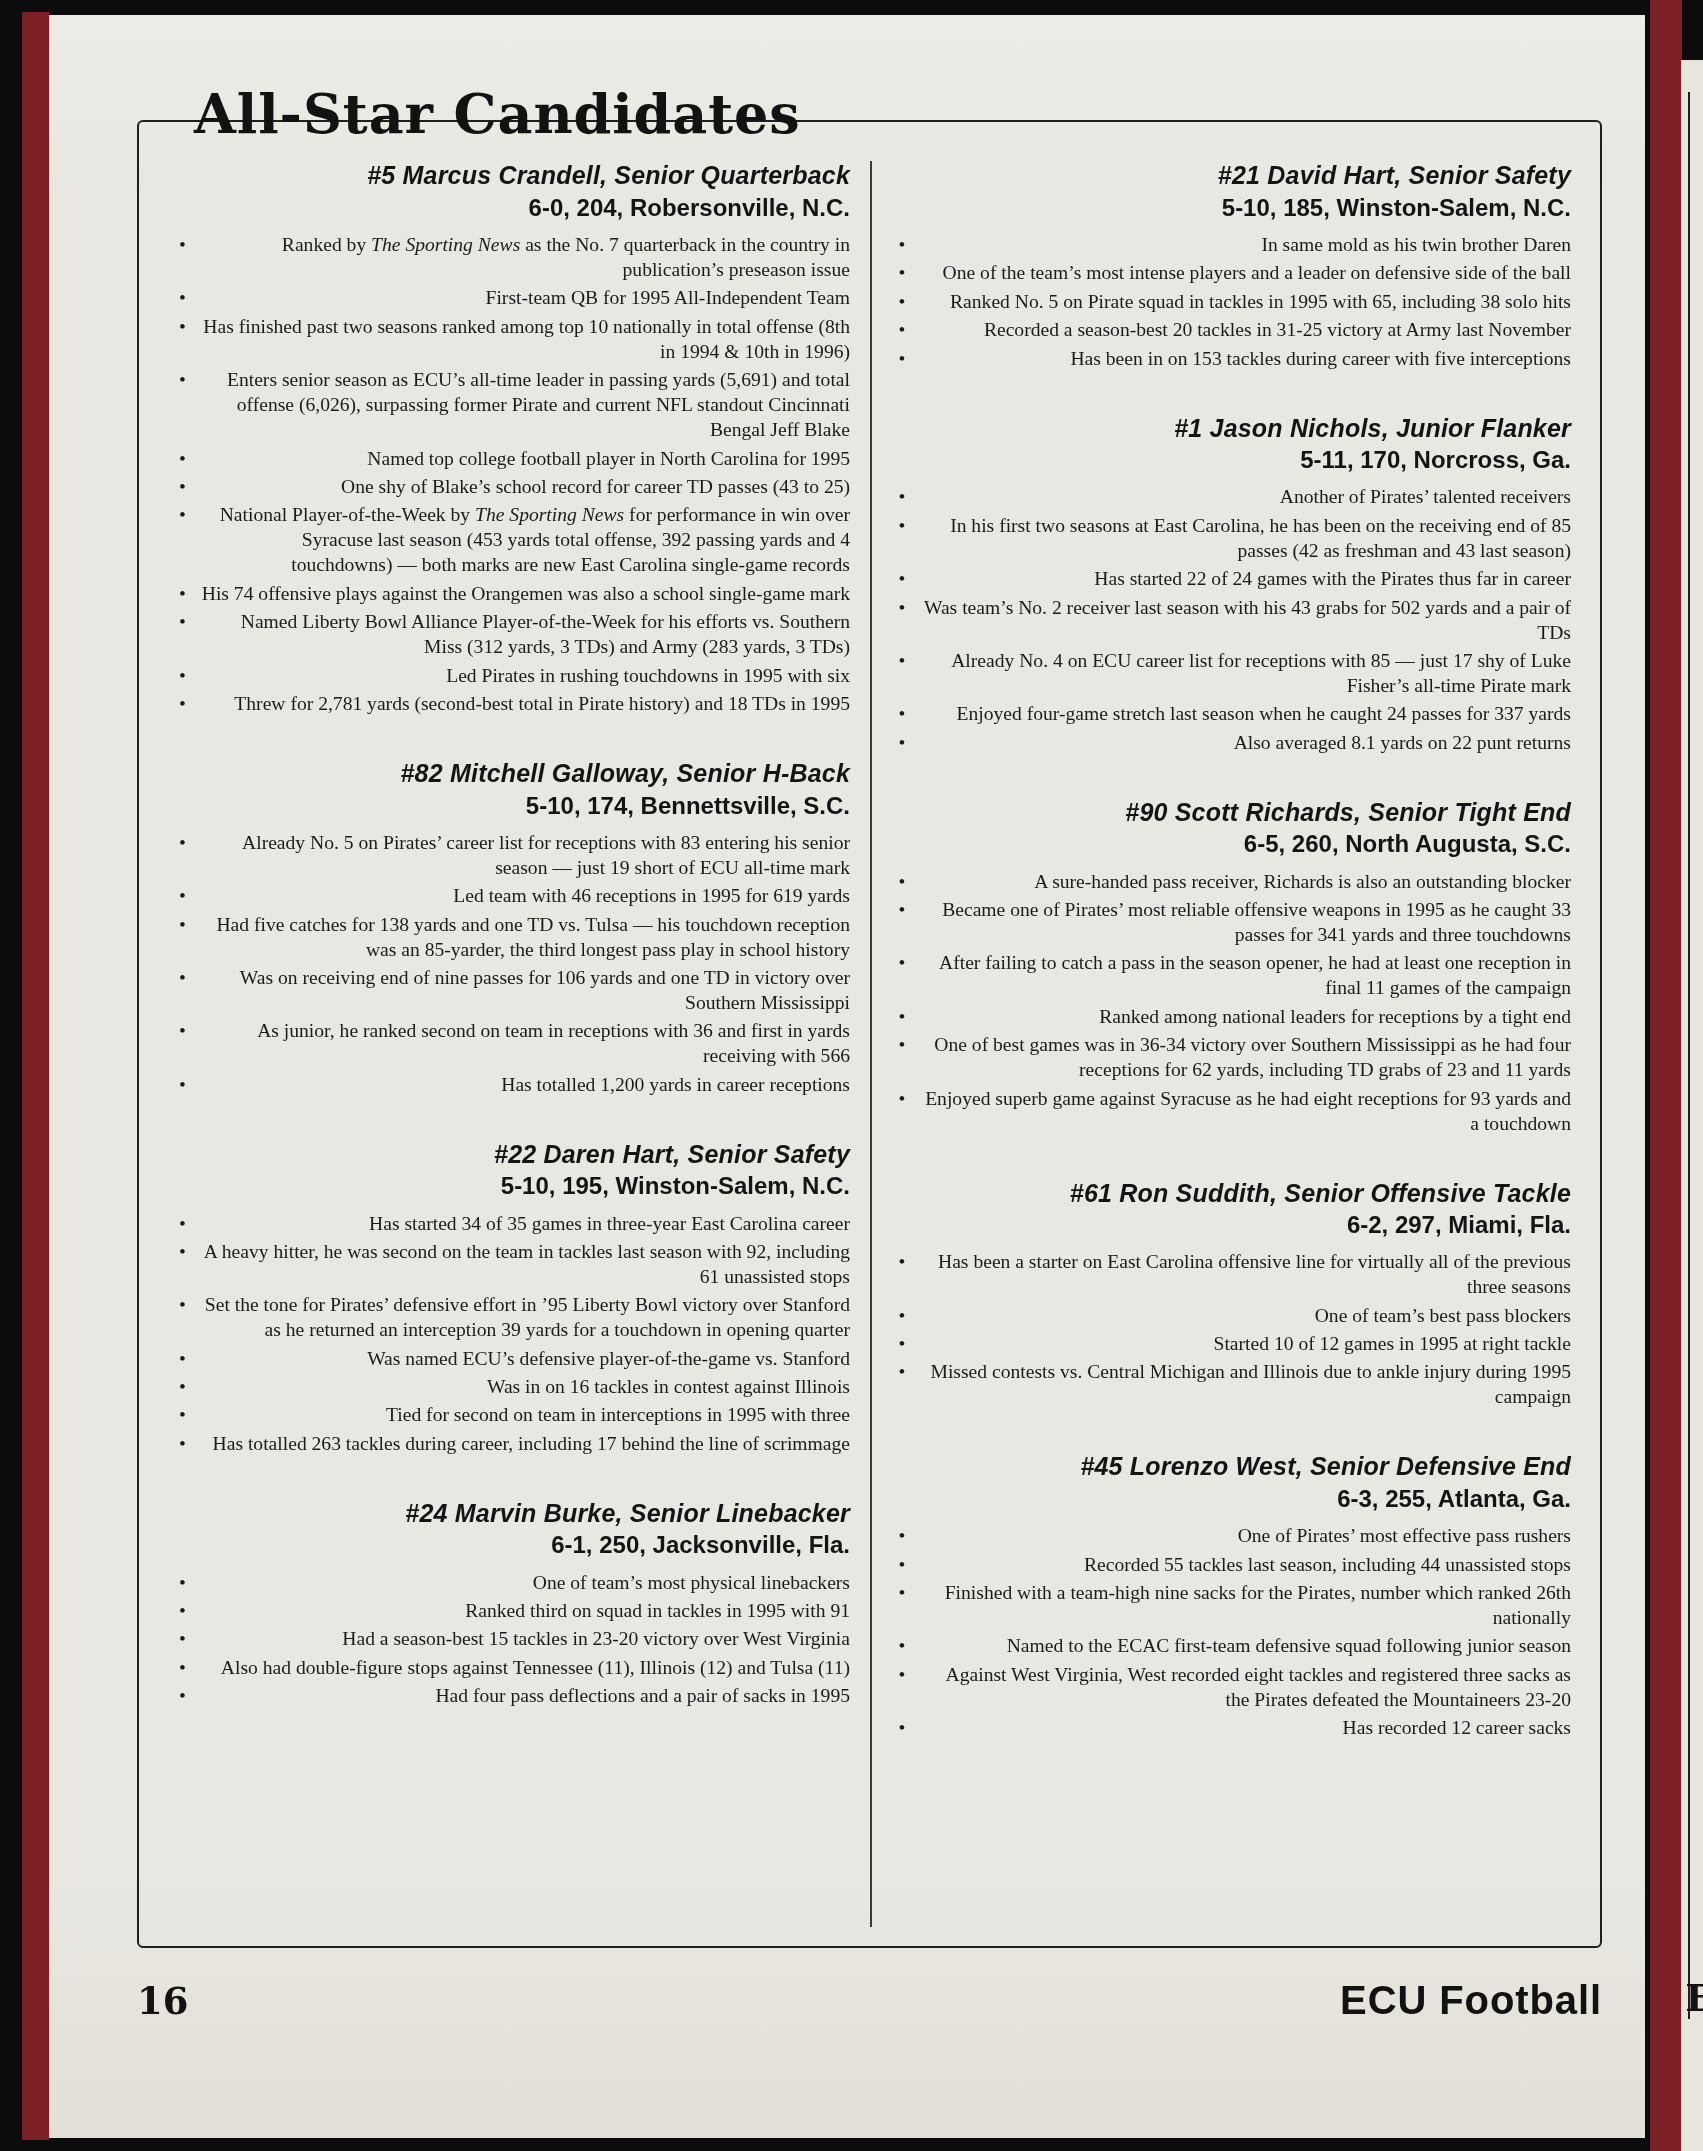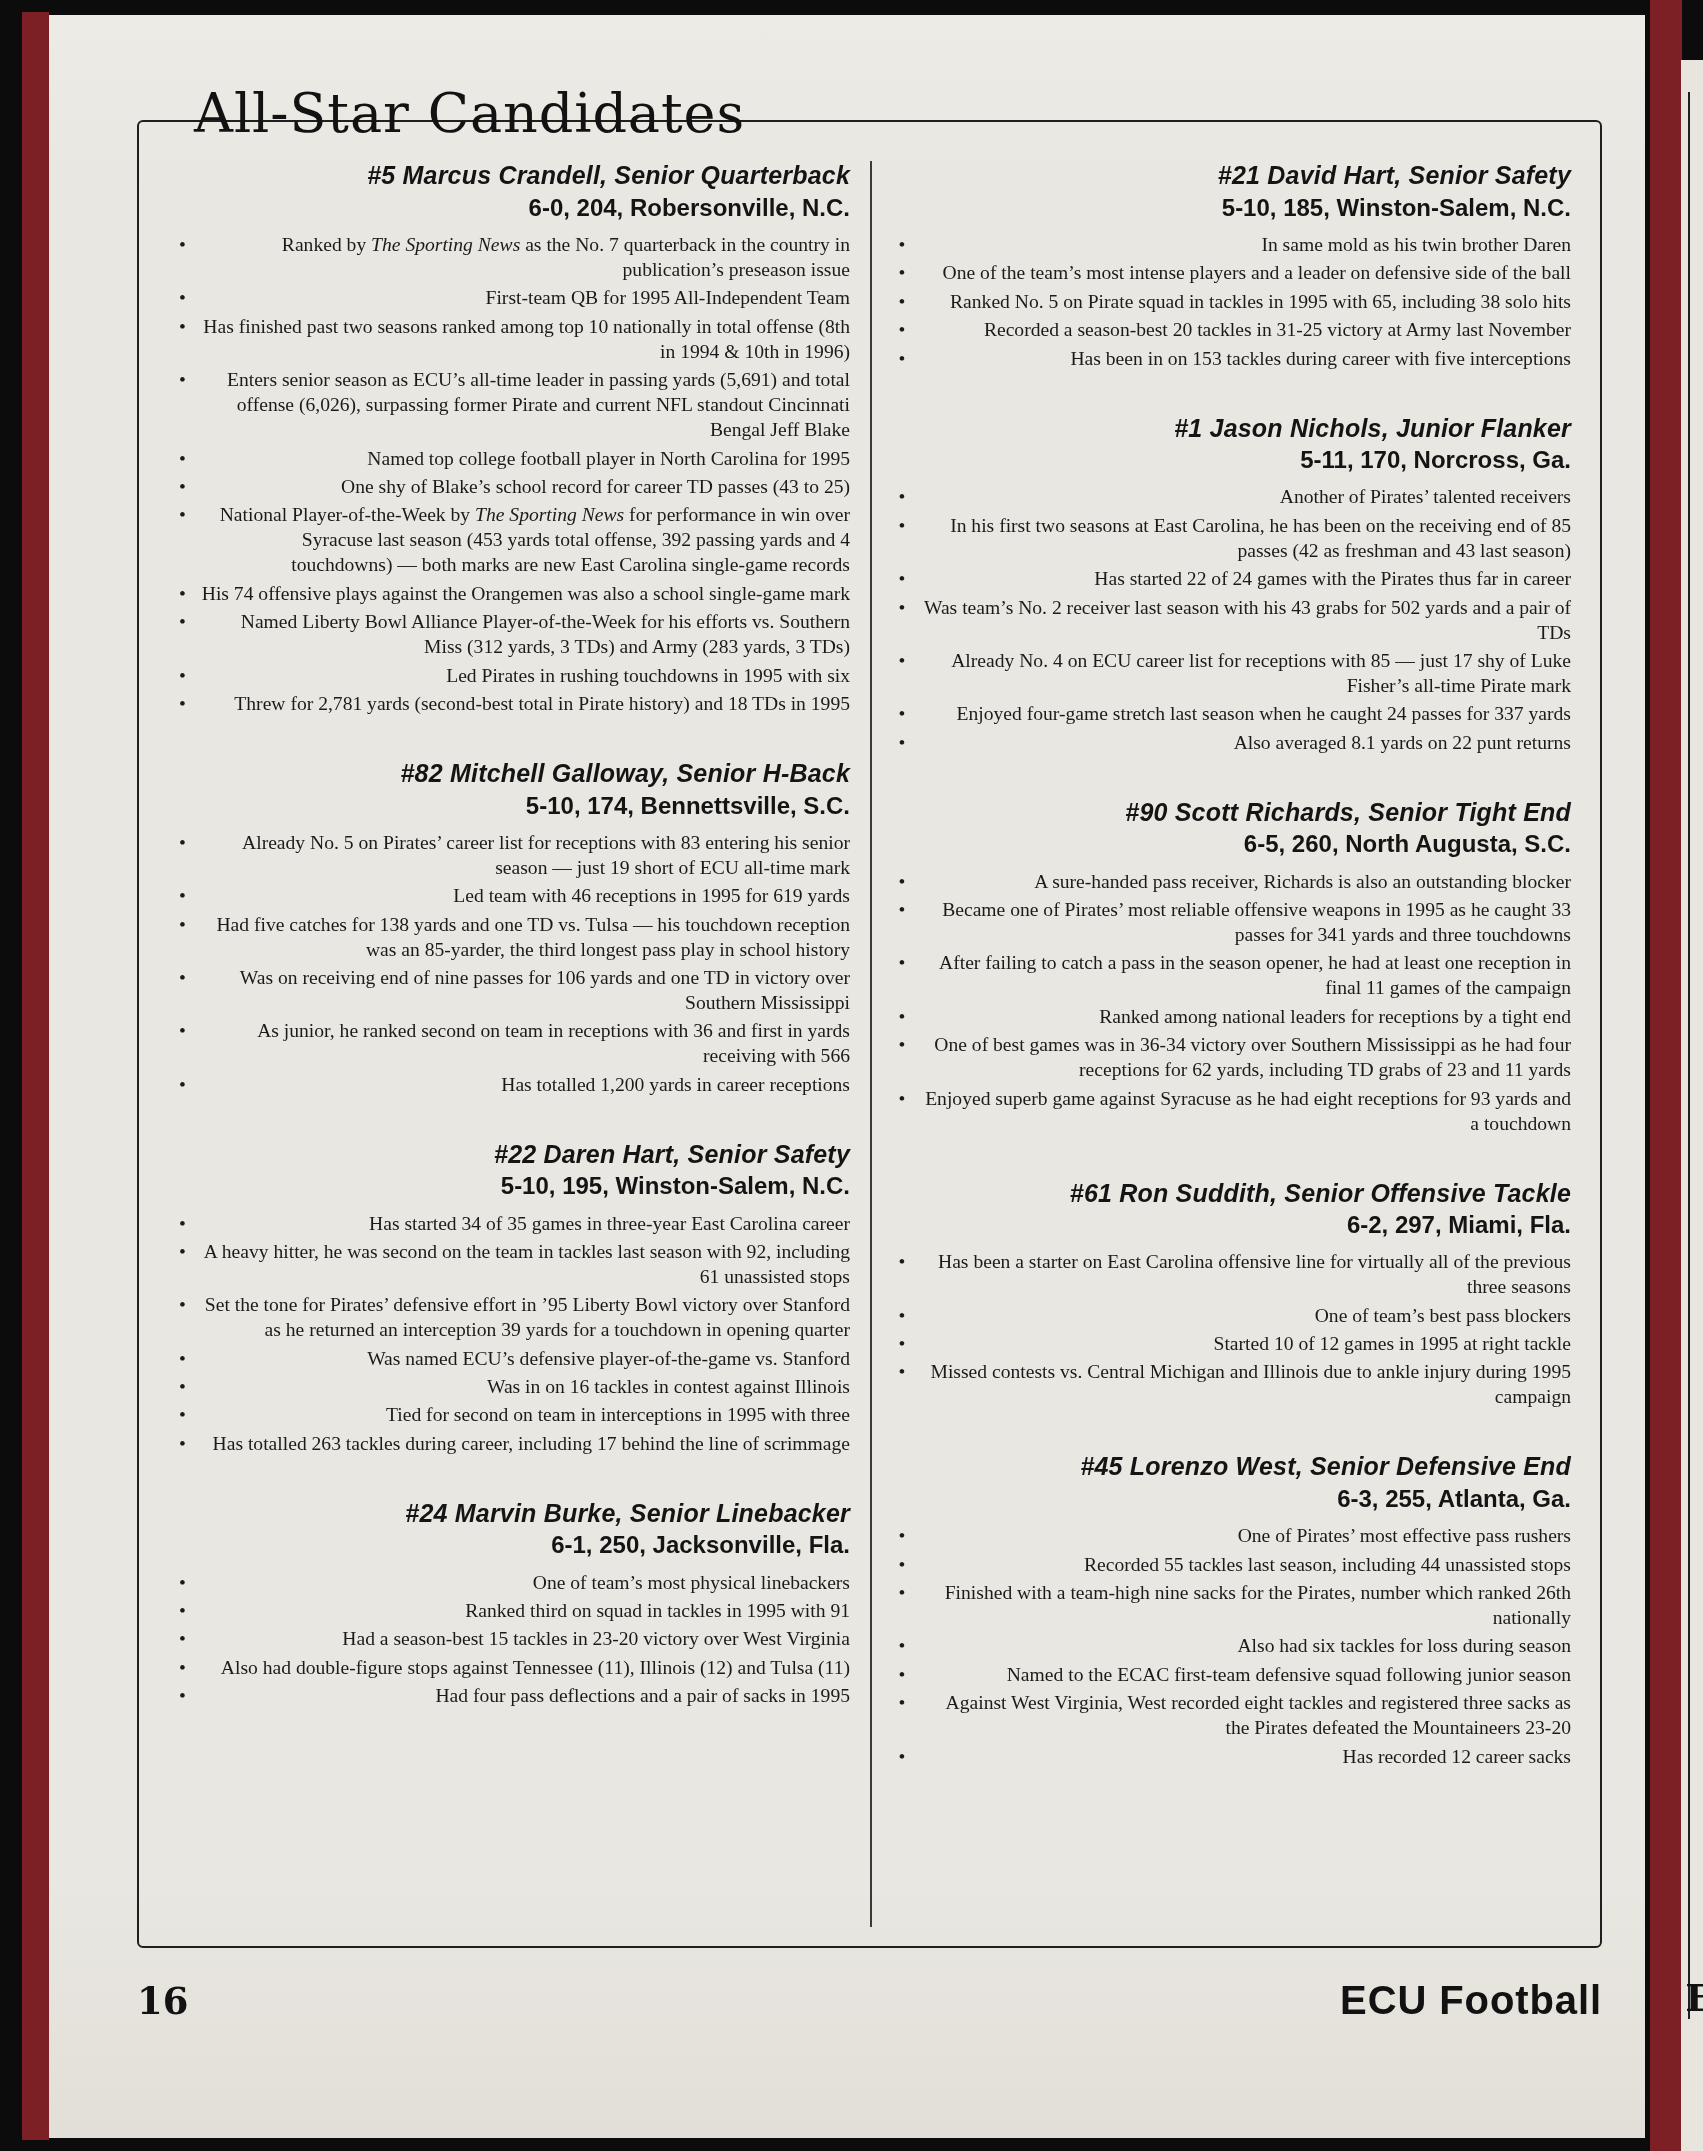--- a/index.html
+++ b/index.html
@@ -9,21 +9,21 @@
   .edge-red-left  { position:absolute; left:22px;  top:12px; width:27px; height:2128px; background:#7c2026; }
   .edge-red-right { position:absolute; left:1650px; top:0;   width:31.5px; height:2152px; background:#7c2026; }
 
   .page {
     position:absolute; left:49px; top:15.3px; width:1596px; height:2123px;
     background:linear-gradient(180deg,#edebe5 0%, #e9e7e1 8%, #e9e7e1 88%, #e2dfd8 100%);
   }
 
   .page-title {
     position:absolute; left:145px; top:63px; z-index:2;
-    font-family:"DejaVu Serif", serif; font-weight:normal;
+    font-family:"DejaVu Serif", serif; font-weight:bold;
     font-size:54px; line-height:72px; color:#121212; letter-spacing:0.9px;
     background:transparent;
   }
 
   .content-box {
     position:absolute; left:88px; top:105px; width:1465px; height:1828px;
     border:2.6px solid #1f1f1f; border-radius:6px;
     display:flex; padding:39px 29px 19px 34px; overflow:hidden;text-align:right;
   }
   .col { width:677px; }
@@ -177,21 +177,20 @@
             <li>Missed contests vs. Central Michigan and Illinois due to ankle injury during 1995 campaign</li>
           </ul>
         </section>
         <section class="player">
           <h2 class="p-head">#45  Lorenzo West, Senior Defensive End</h2>
           <h3 class="p-vitals">6-3, 255, Atlanta, Ga.</h3>
           <ul class="p-notes">
             <li>One of Pirates’ most effective pass rushers</li>
             <li>Recorded 55 tackles last season, including 44 unassisted stops</li>
             <li>Finished with a team-high nine sacks for the Pirates, number which ranked 26th nationally</li>
-            <li>Also had six tackles for loss during season</li>
             <li>Named to the ECAC first-team defensive squad following junior season</li>
             <li>Against West Virginia, West recorded eight tackles and registered three sacks as the Pirates defeated the Mountaineers 23-20</li>
             <li>Has recorded 12 career sacks</li>
           </ul>
         </section>
       </div>
   </div>
 
   <div class="page-footer">
     <span class="page-number">16</span>

